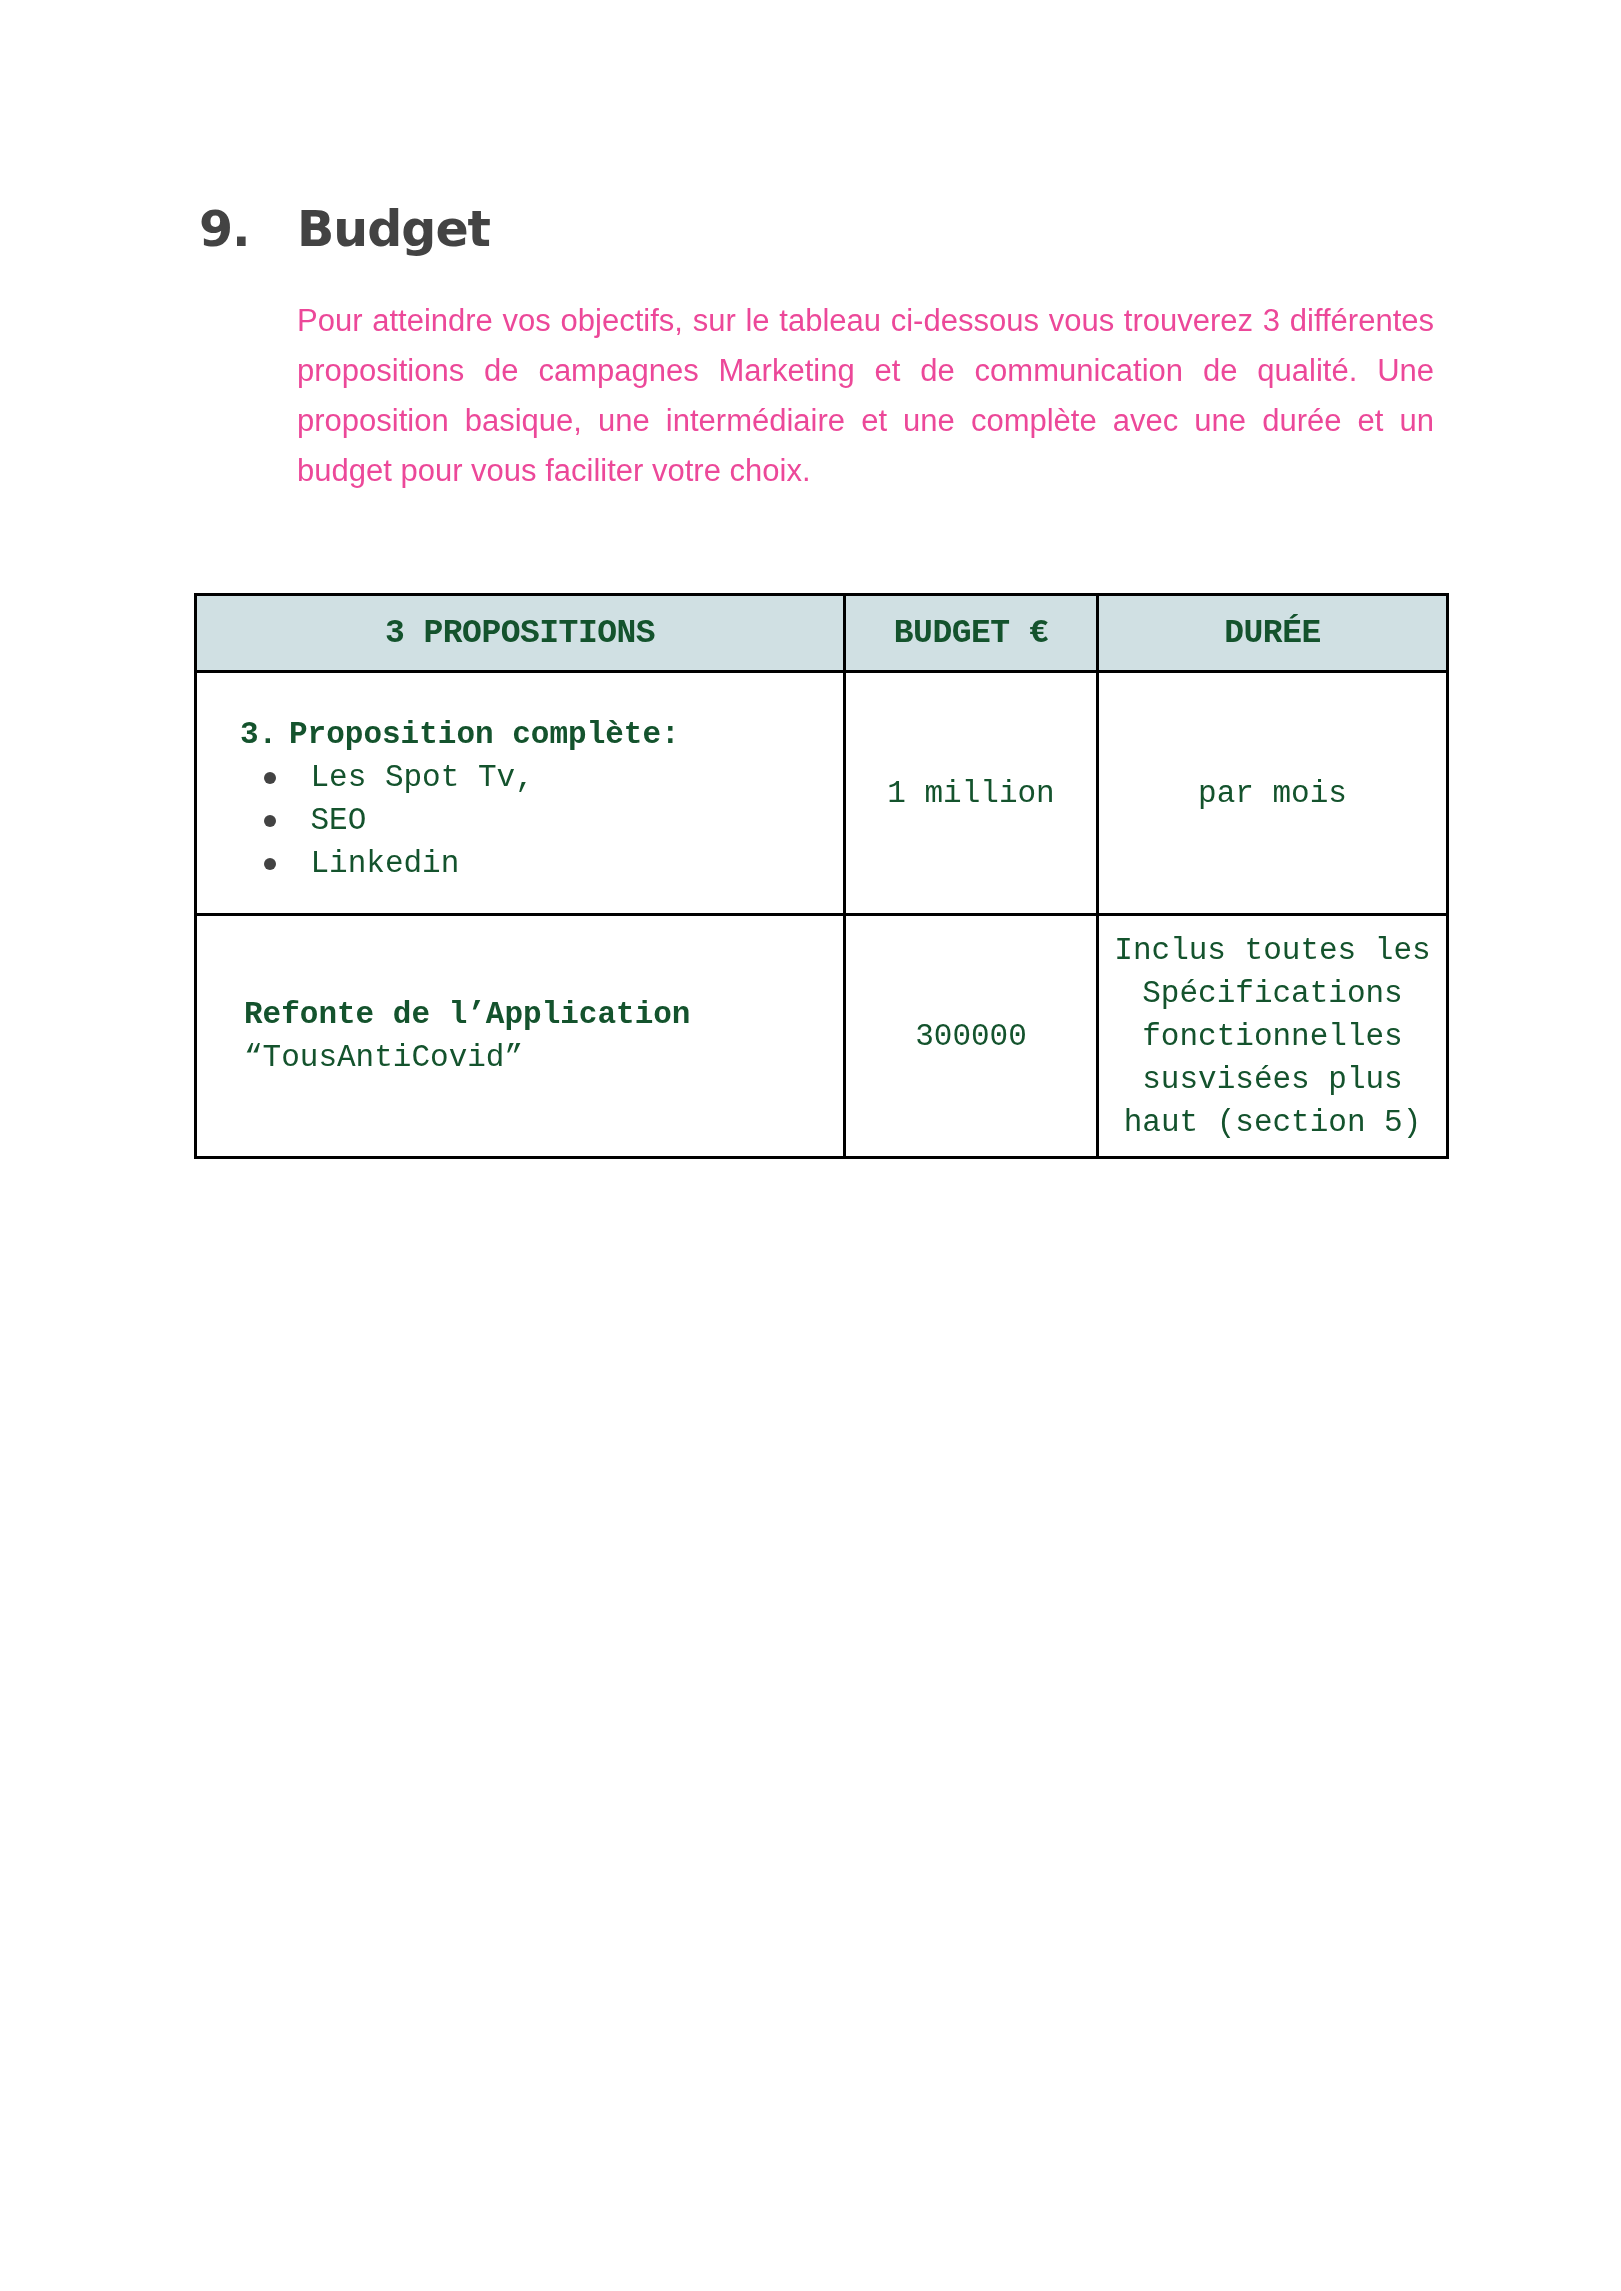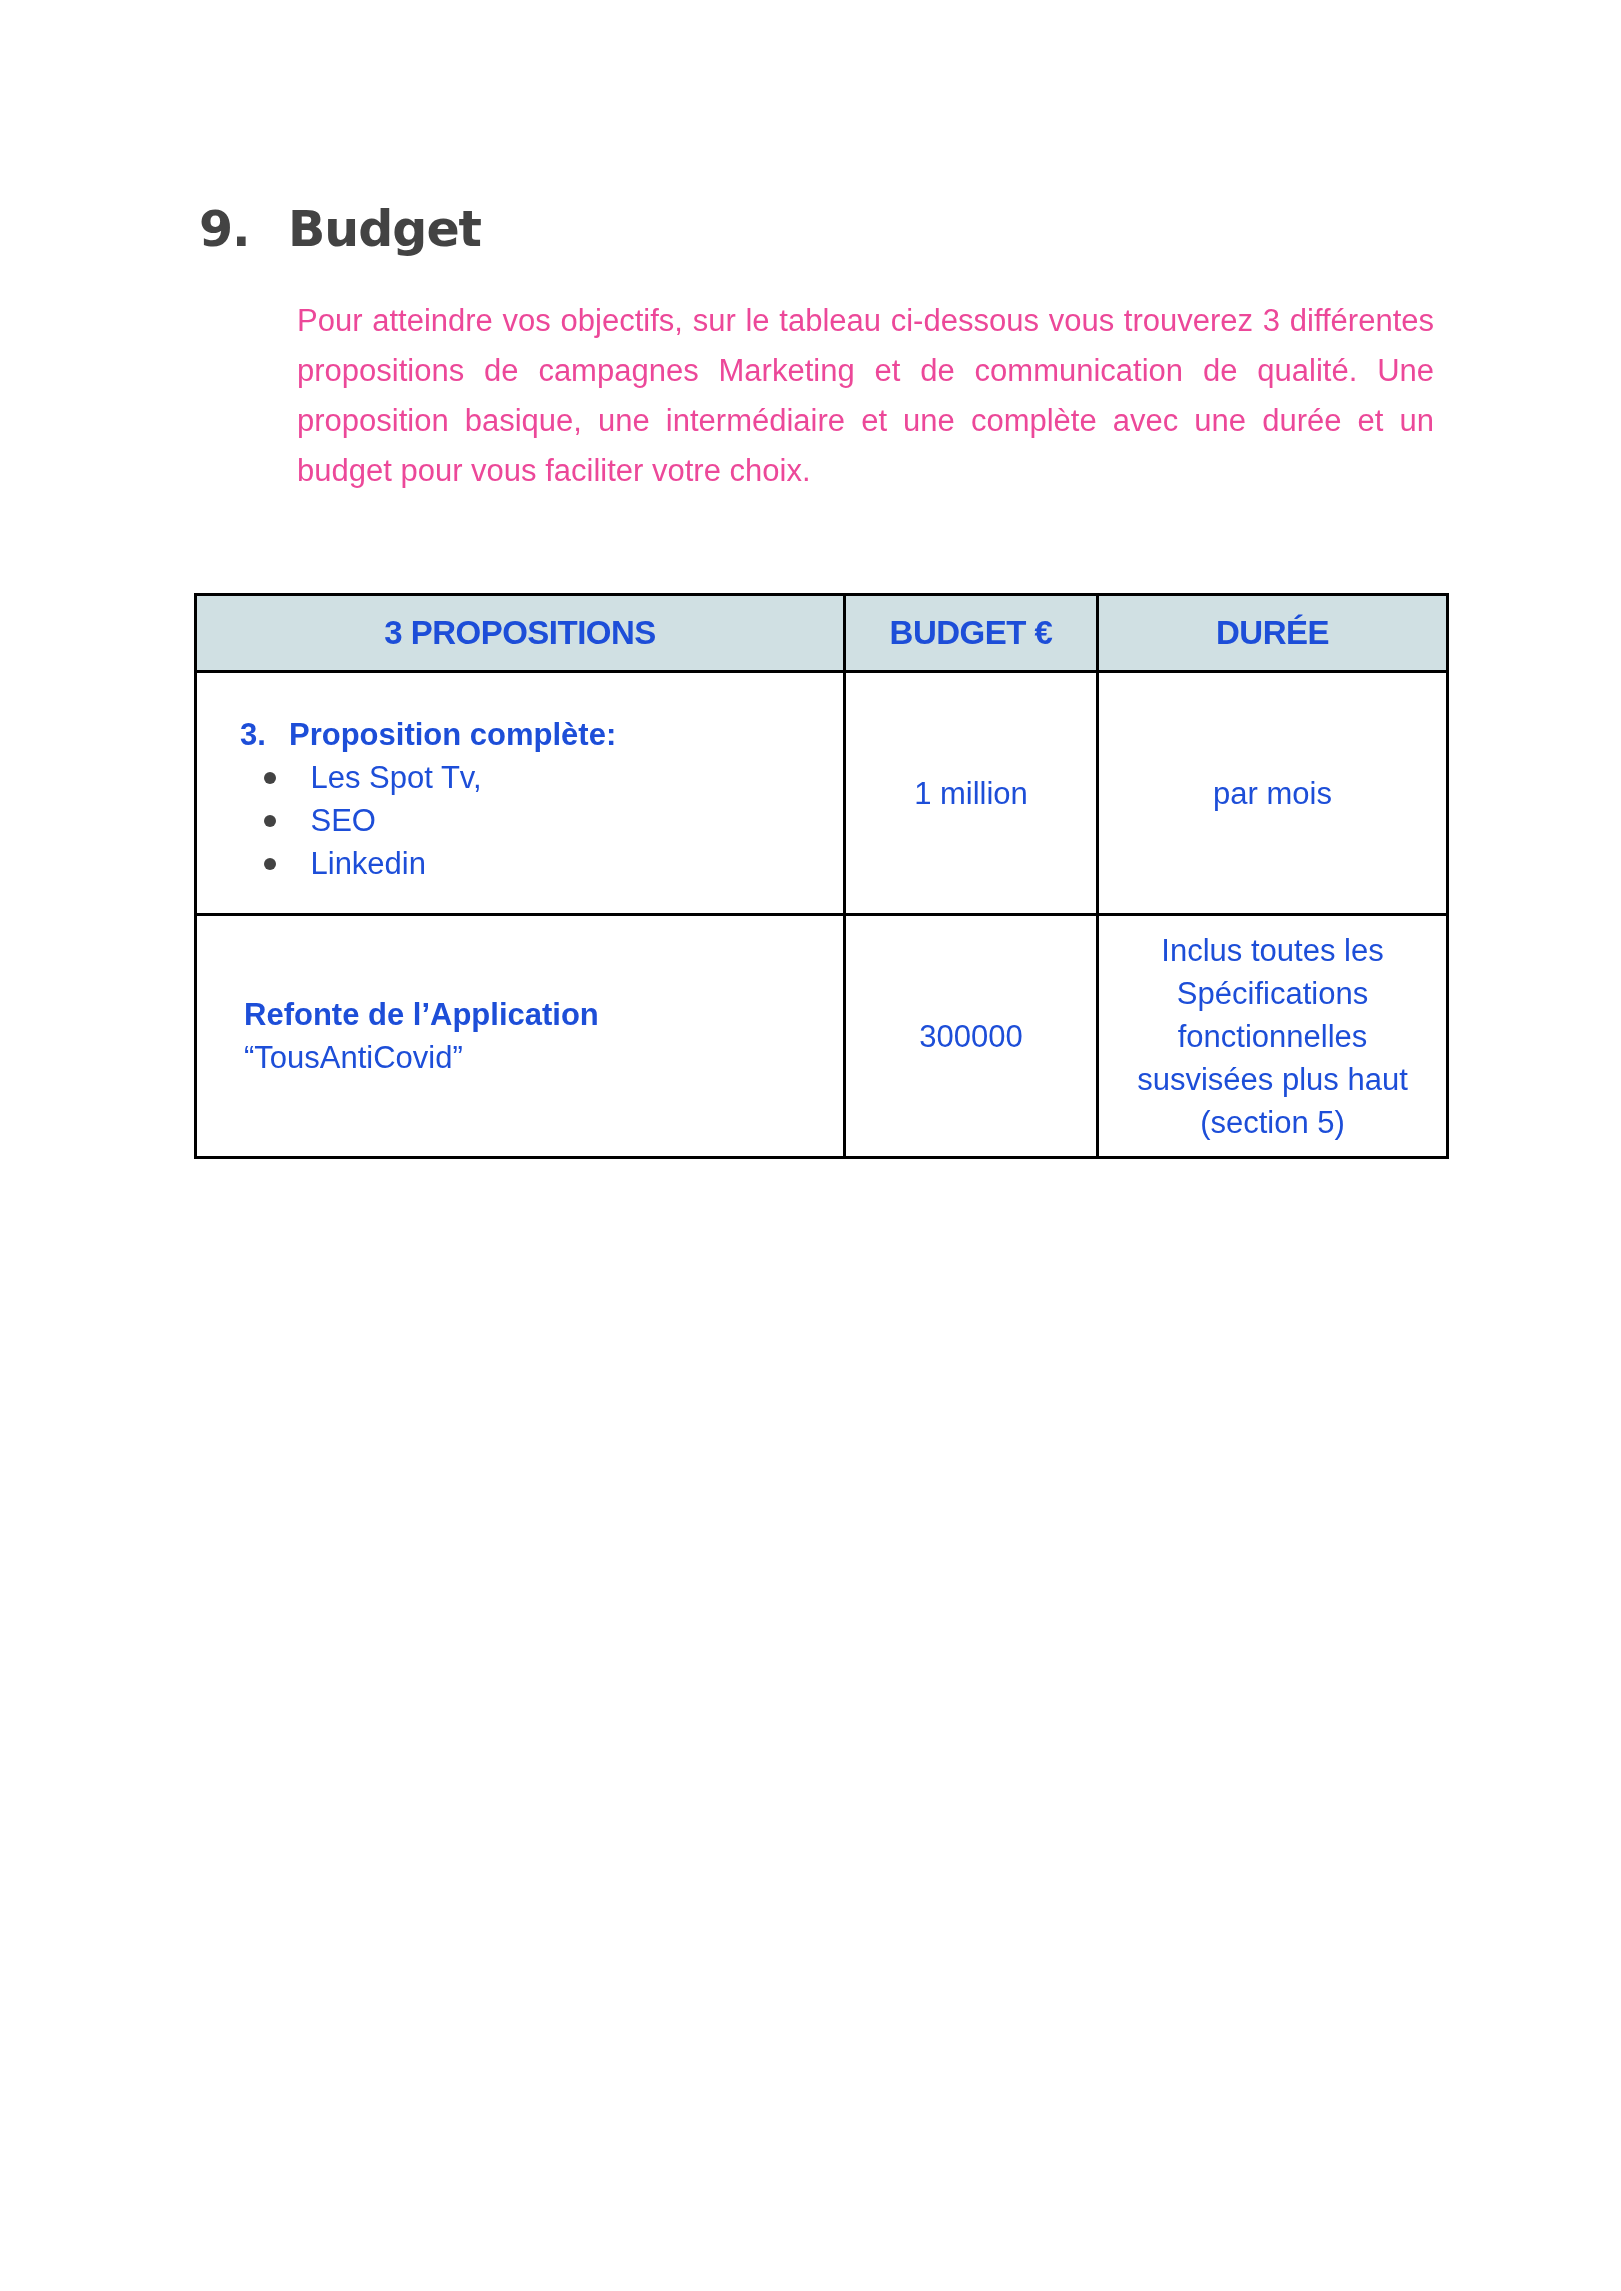--- a/index.html
+++ b/index.html
@@ -3,30 +3,30 @@
 <meta charset="utf-8">
 <style>
   html, body { margin: 0; padding: 0; background: #ffffff; }
   body { width: 1621px; height: 2292px; position: relative; overflow: hidden; color: #404040; }
   .heading {
     position: absolute; left: 199px; top: 201px;
     font-family: "DejaVu Sans", sans-serif; font-weight: bold; font-size: 49px;
     color: #434343; letter-spacing: -1px;
   }
   .heading .num { position: absolute; left: 0; top: 0; }
-  .heading .title { position: absolute; left: 89px; top: 0; white-space: nowrap; }
+  .heading .title { position: absolute; left: 98px; top: 0; white-space: nowrap; }
   .intro {
     position: absolute; left: 297px; top: 296px; width: 1137px;
     font-family: "Liberation Sans", sans-serif; font-size: 31px; line-height: 50px;
     text-align: justify; color: #ec4899; margin: 0;
   }
   table.budget {
     position: absolute; left: 194px; top: 593px; width: 1252px;
     border-collapse: collapse; table-layout: fixed;
-    font-family: Liberation Sans, sans-serif; color: #1d4ed8;
+    font-family: Liberation Mono, monospace; color: #14532d;
   }
   table.budget th, table.budget td { border: 3.4px solid #000; padding: 0; vertical-align: middle; }
   table.budget th {
     background: #d0e0e3; height: 74px; font-size: 33px; font-weight: bold; text-align: center;
     letter-spacing: -0.5px;
   }
   .c1 { width: 649px; } .c2 { width: 253px; } .c3 { width: 350px; }
   td.val { text-align: center; font-size: 31px; line-height: 43px; }
   td.prop { vertical-align: top; font-size: 31px; }
   .prop-inner { padding: 11.8px 0 0 43px; }

